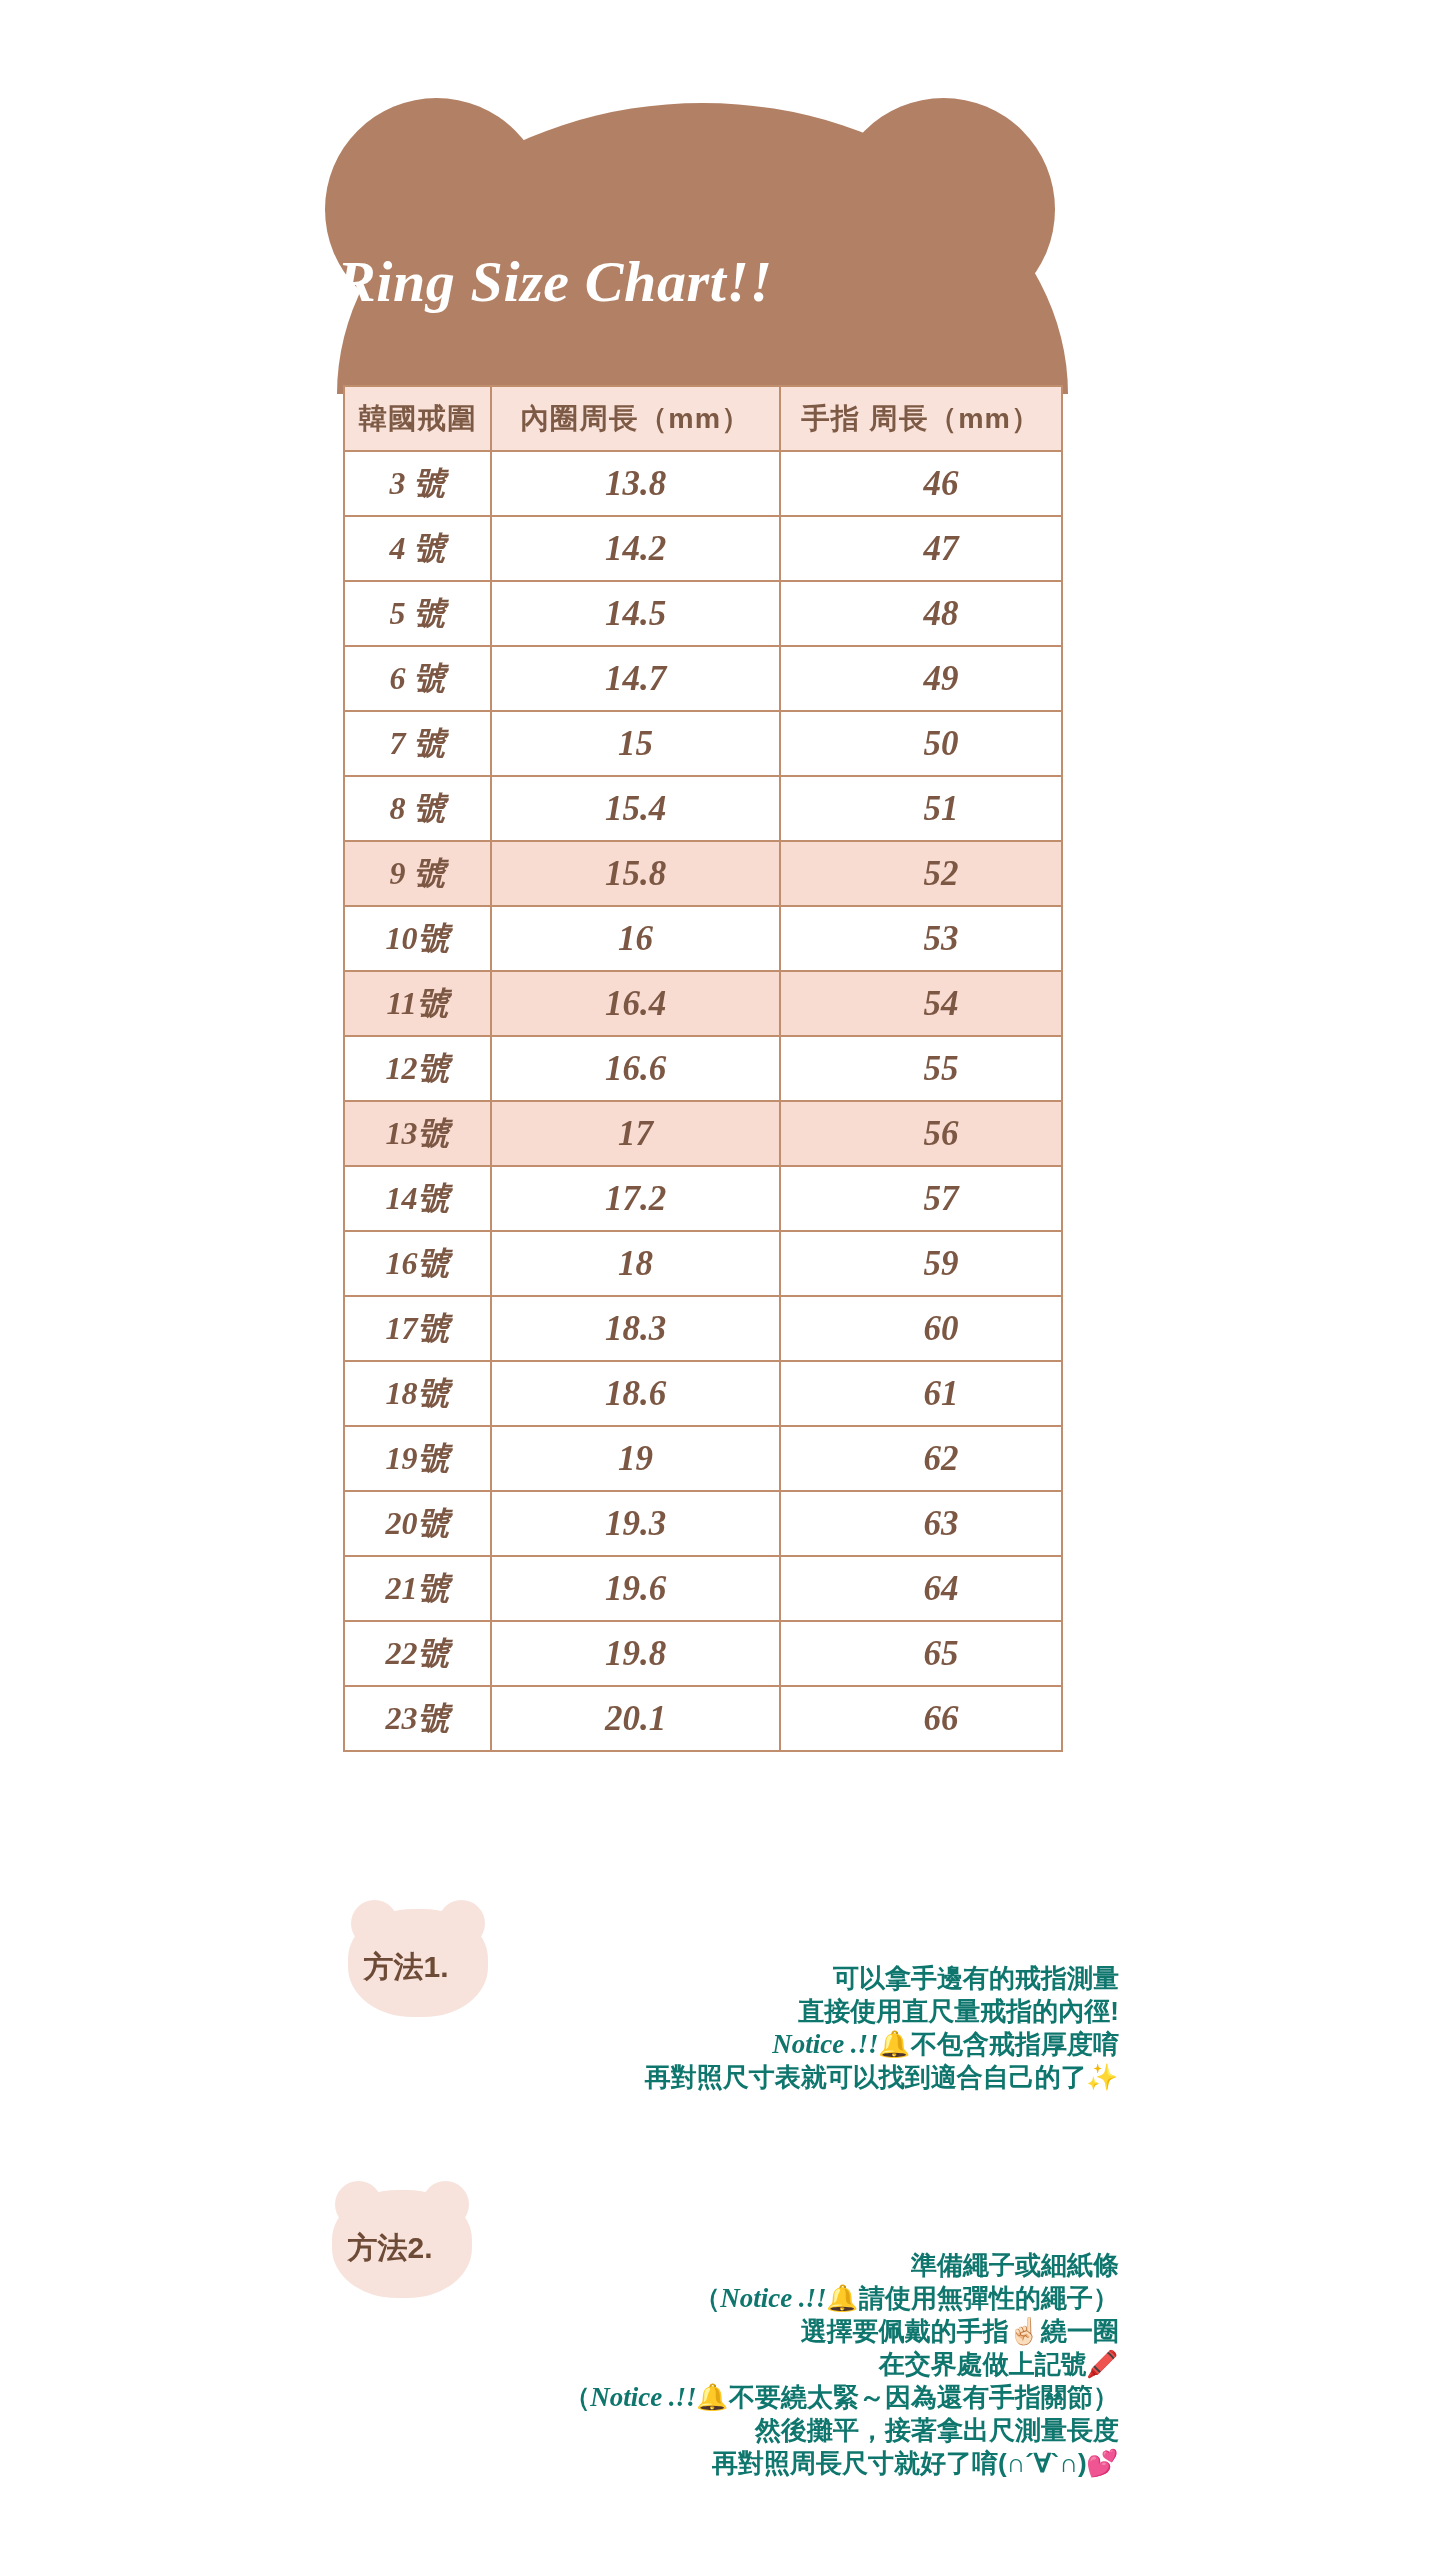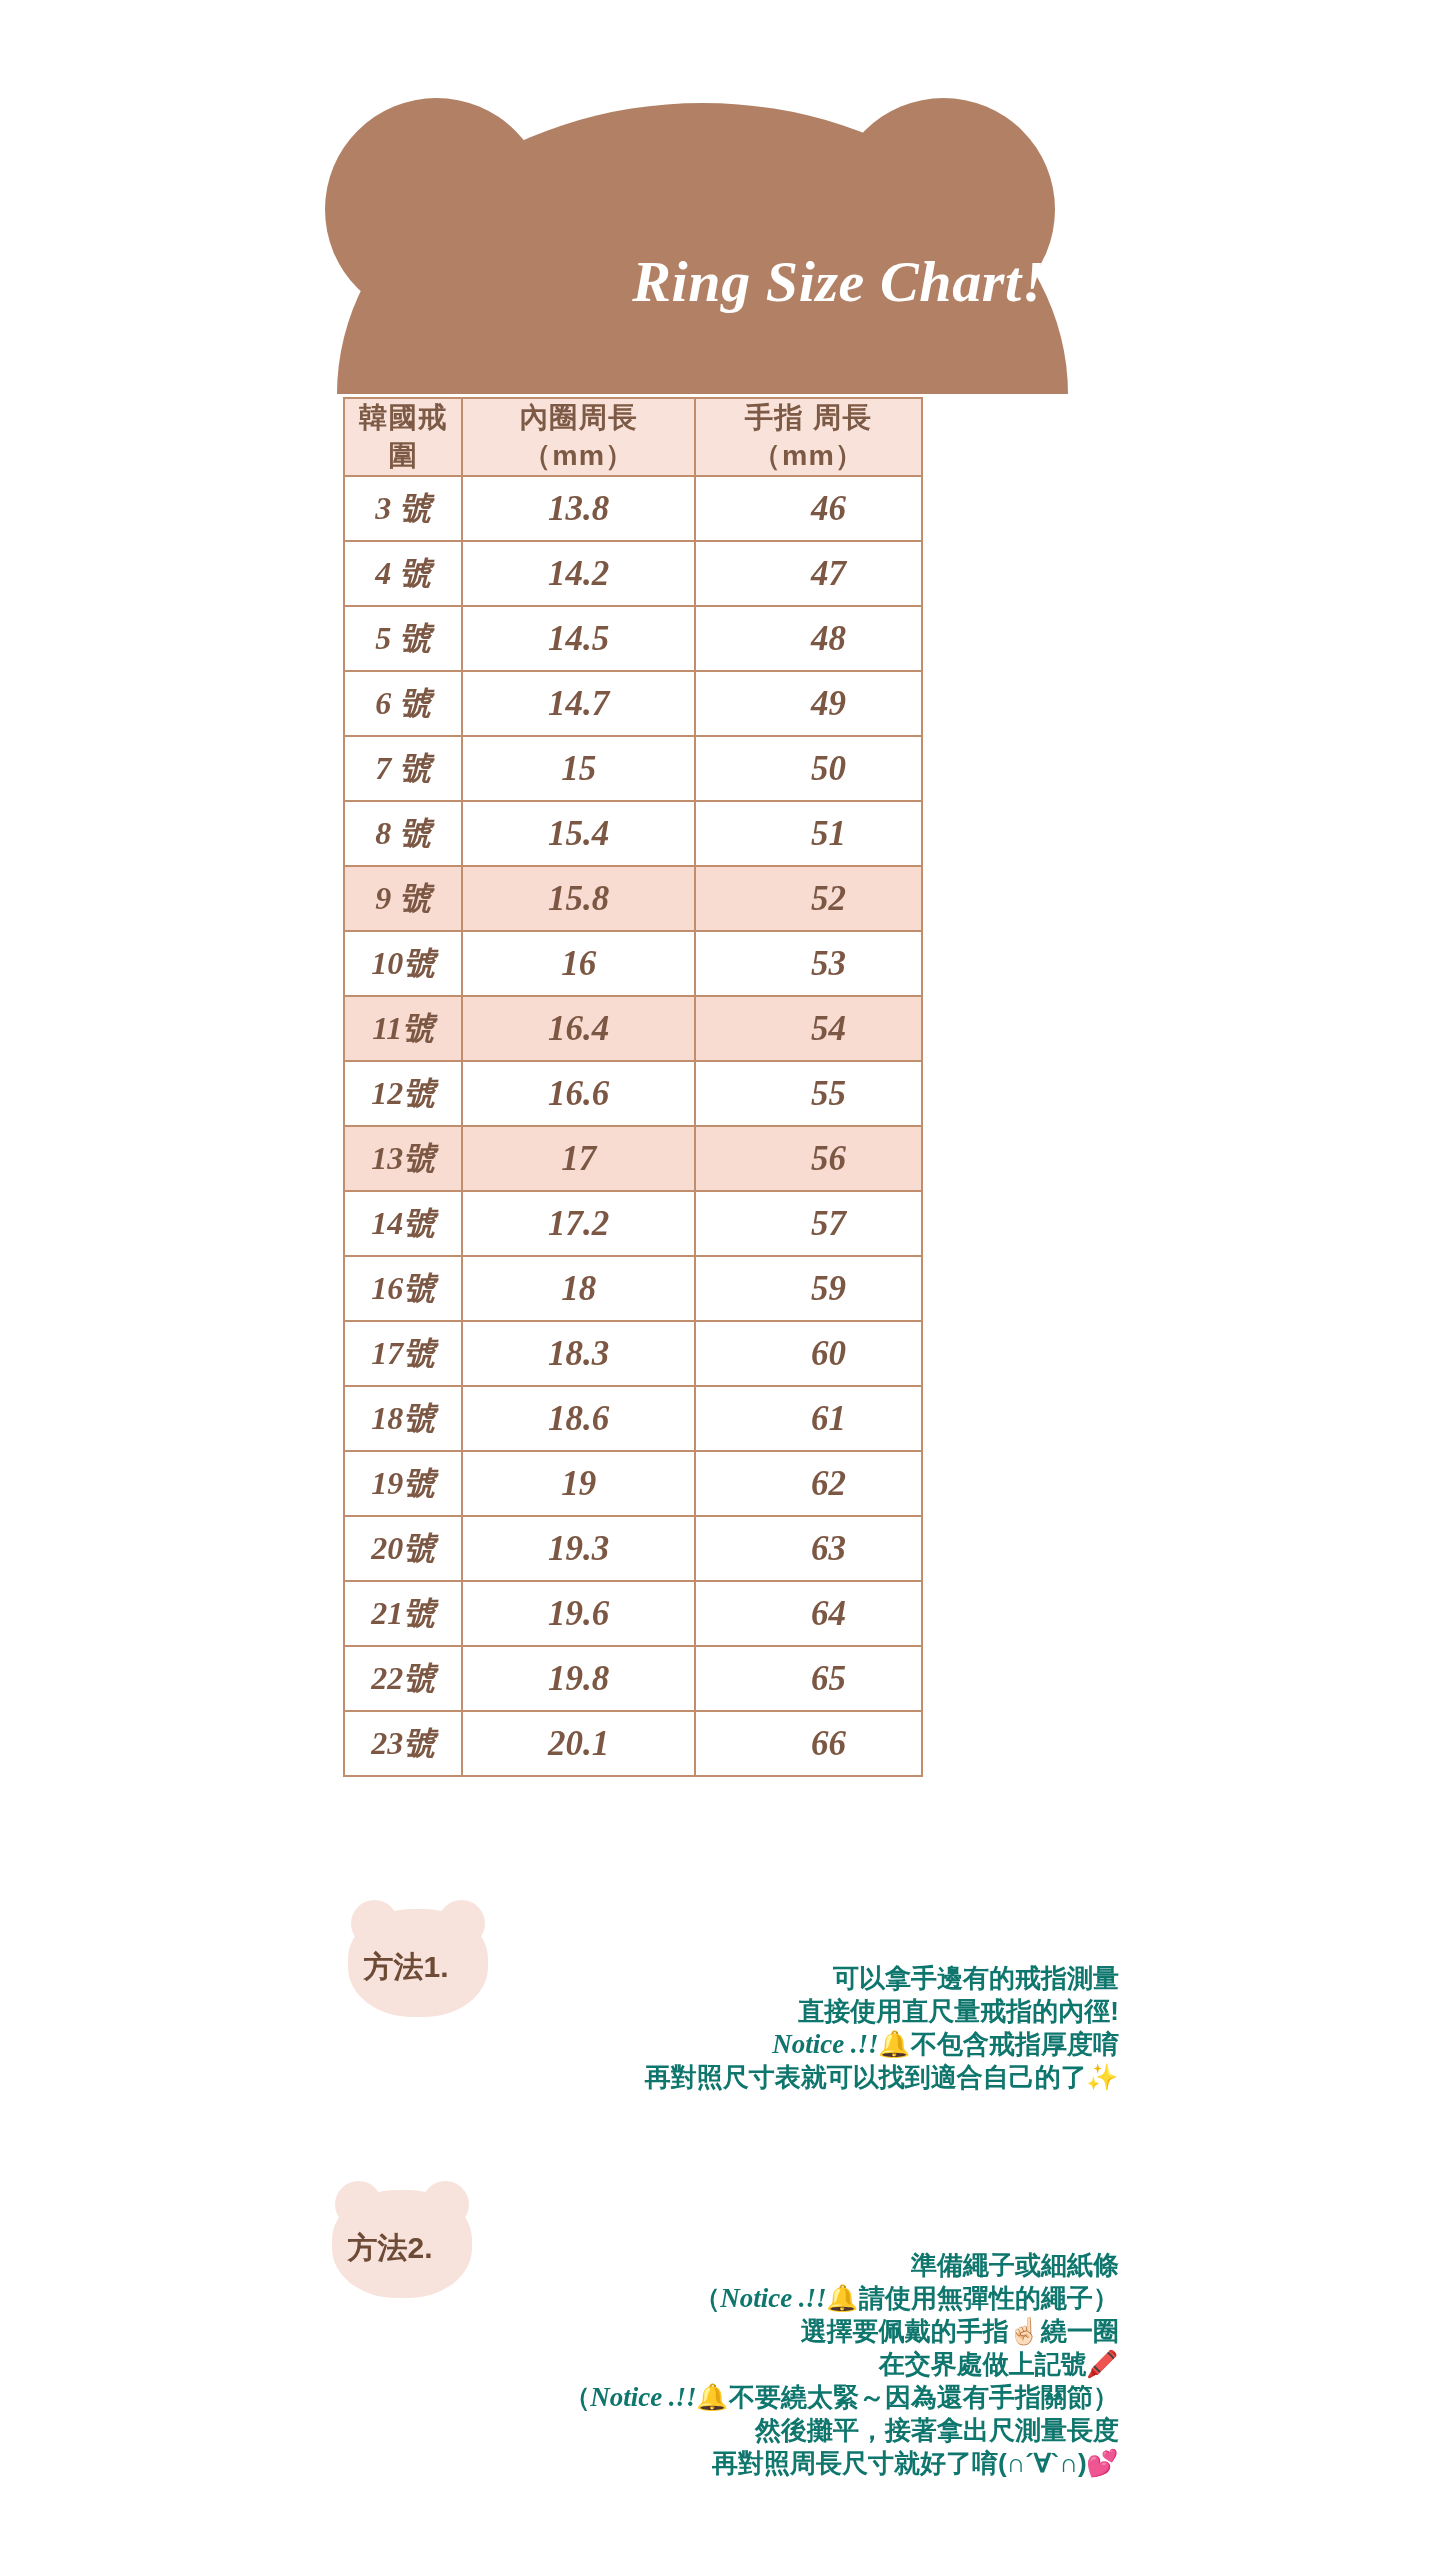--- a/index.html
+++ b/index.html
@@ -13,28 +13,28 @@
   .ear { position:absolute; width:223px; height:223px; border-radius:50%; background:#b28165; }
   .ear.left  { left:325px;  top:98px; }
   .ear.right { left:832px; top:98px; }
   .head-shape {
     position:absolute; left:337px; top:103px; width:731px; height:582px;
     border-radius:50%; background:#b28165;
     clip-path: inset(0 0 50% 0);
   }
   .title {
     position:absolute; left:337px; top:252px; width:731px; margin:0;
-    text-align:right; color:#ffffff;
+    text-align:left; color:#ffffff;
     font-family:"Liberation Serif", serif; font-style:italic; font-weight:700;
     font-size:58px; line-height:1.05; letter-spacing:0.6px;
   }
 
   
   table.size-table {
-    position:absolute; left:343px; top:397px; width:580px;
+    position:absolute; left:343px; top:385px; width:720px;
     border-collapse:collapse; table-layout:fixed;
     background:#ffffff;
   }
   table.size-table th, table.size-table td {
     border:2.9px solid #c18e6d; text-align:center; vertical-align:middle;
     height:65px; padding:0; box-sizing:border-box;
   }
   table.size-table thead tr { background:#f8e2d9; }
   table.size-table th {
     font-family:"Liberation Sans", sans-serif; font-weight:700;

